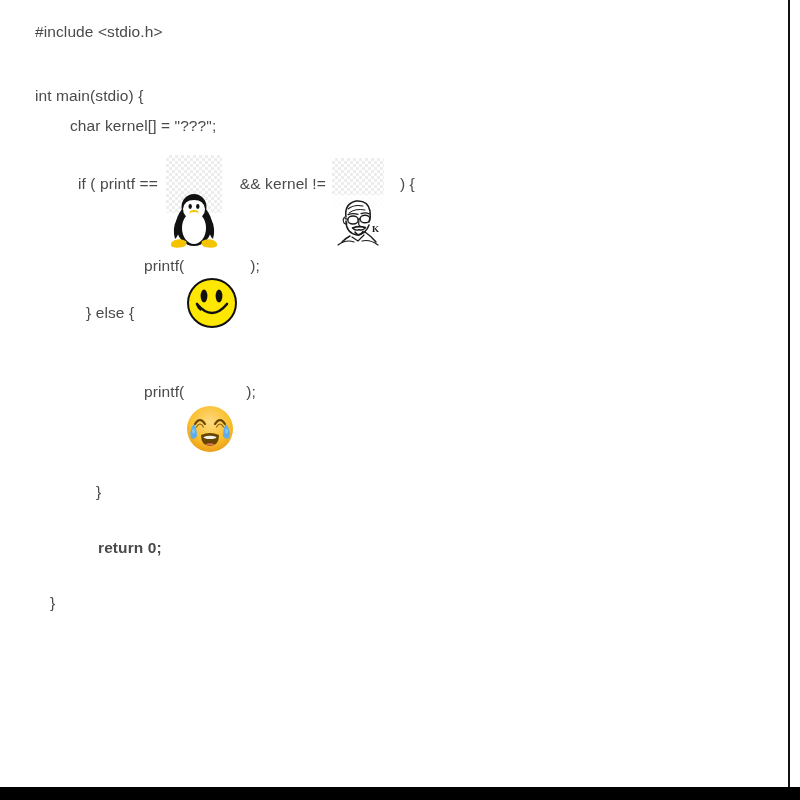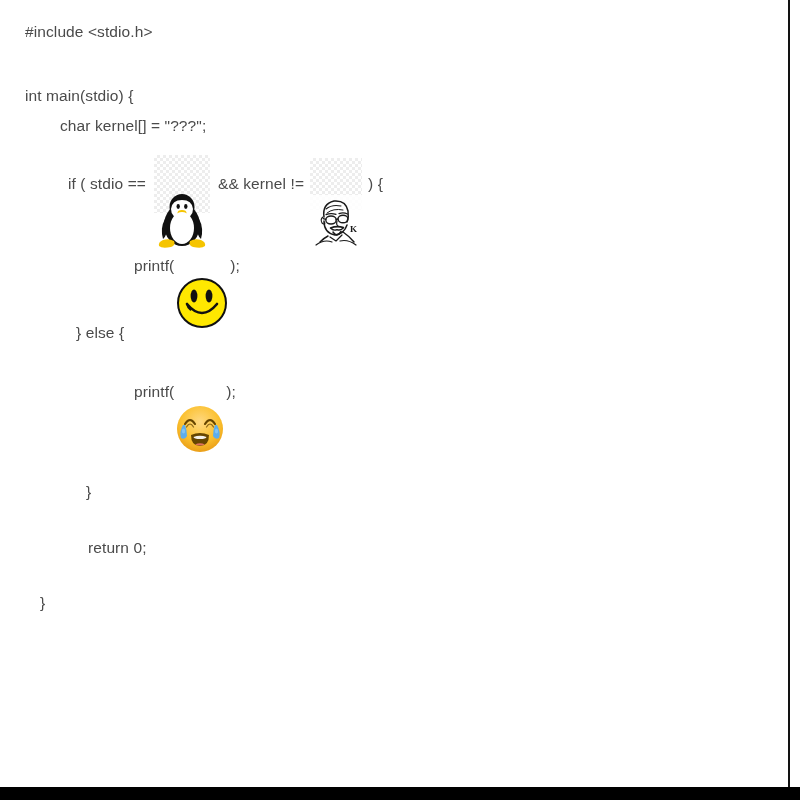--- a/index.html
+++ b/index.html
@@ -50,21 +50,21 @@
     position: absolute;
     display: flex;
     align-items: center;
     white-space: pre;
     color: #4a4a4a;
     font-size: 15.5px;
     line-height: 1.2;
     letter-spacing: 0.1px;
   }
 
-  .tok { color: #4a4a4a; }
+  .tok { color: #4a4a4a; margin-left: 10px; }
 
   
   .img-token {
     display: inline-block;
     vertical-align: middle;
     position: relative;
   }
 
   
   .checker {
@@ -99,21 +99,21 @@
 
     <div class="line" style="left:25px; top:87px;">
       <span class="tok">int main(stdio) {</span>
     </div>
 
     <div class="line" style="left:60px; top:117px;">
       <span class="tok">char kernel[] = "???";</span>
     </div>
 
     <div class="line" style="left:68px; top:155px;">
-      <span class="tok">if ( stdio ==</span>
+      <span class="tok">if ( printf ==</span>
 
       <span class="img-token checker tux">
         <svg viewBox="0 0 56 58" xmlns="http://www.w3.org/2000/svg">
 
           <ellipse cx="28" cy="33" rx="18" ry="21" fill="#111111"></ellipse>
 
           <ellipse cx="28" cy="15" rx="12.5" ry="13" fill="#111111"></ellipse>
 
           <path d="M17 17 Q18 8 28 8 Q38 8 39 17 Q39 26 28 27 Q17 26 17 17 Z" fill="#ffffff"></path>
 
@@ -190,21 +190,21 @@
           <ellipse cx="18" cy="19" rx="3.4" ry="6.4" fill="#111111"></ellipse>
           <ellipse cx="33" cy="19" rx="3.4" ry="6.4" fill="#111111"></ellipse>
           <path d="M11 27 Q26 45 41 27" fill="none" stroke="#111111" stroke-width="2.6" stroke-linecap="round"></path>
           <path d="M11 27 Q12 31 14.5 32.5" fill="none" stroke="#111111" stroke-width="2.2" stroke-linecap="round"></path>
         </svg>
       </span>
 
       <span class="tok">);</span>
     </div>
 
-    <div class="line" style="left:76px; top:324px;text-align:center;">
+    <div class="line" style="left:76px; top:304px;text-align:center;">
       <span class="tok">} else {</span>
     </div>
 
     <div class="line" style="left:134px; top:368px;">
       <span class="tok">printf(</span>
 
       <span class="img-token cry">
         <svg viewBox="0 0 48 48" xmlns="http://www.w3.org/2000/svg">
           <defs>
             <radialGradient id="cryFace" cx="50%" cy="35%" r="68%">
@@ -231,21 +231,21 @@
         </svg>
       </span>
 
       <span class="tok">);</span>
     </div>
 
     <div class="line" style="left:86px; top:483px;">
       <span class="tok">}</span>
     </div>
 
-    <div class="line" style="left:88px; top:539px;">
+    <div class="line" style="left:88px; top:539px;font-weight:bold;">
       <span class="tok">return 0;</span>
     </div>
 
     <div class="line" style="left:40px; top:594px;">
       <span class="tok">}</span>
     </div>
 
   </div>
 </div>
 

